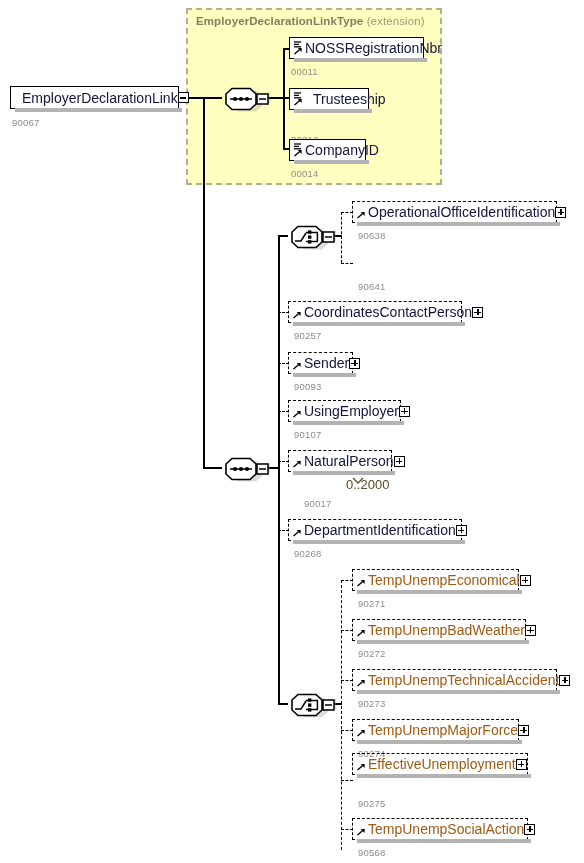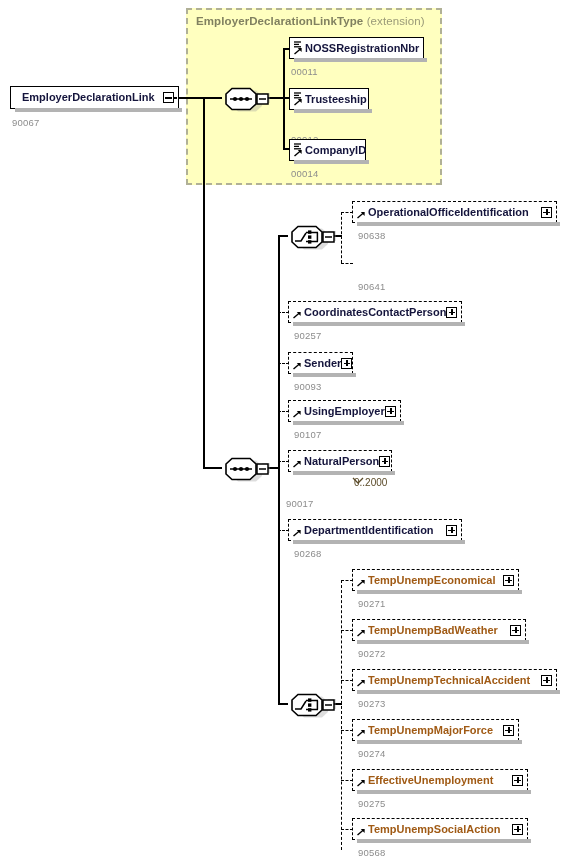--- a/index.html
+++ b/index.html
@@ -34,21 +34,21 @@
     padding:0 4px 0 3px;
     white-space:nowrap;
   }
   .node.req{border:1.6px solid #000000;}
   .node.opt{border:1.5px dashed #000000;background:transparent;}
   .node .shadow-h{
     position:absolute;left:4px;right:-4px;bottom:-4px;height:4px;
     background:#b3b3b3;
   }
   .node-label{
-    font-size:11px;font-weight:bold;color:#14143c;
+    font-size:14px;font-weight:normal;color:#14143c;
     line-height:1;position:relative;z-index:2;
   }
   .node-label.accent{color:#a05a14;}
 
   
   .elem-icon{
     position:relative;width:11px;height:16px;margin-right:1px;flex:0 0 auto;z-index:2;
   }
   .elem-icon svg{display:block;}
 
@@ -61,21 +61,21 @@
   .pm.plus::after{content:"";position:absolute;top:1.3px;bottom:1.3px;left:4px;width:1.5px;background:#000;}
   .pm .nub-r{position:absolute;right:-4px;top:4.2px;width:4px;height:1.5px;background:#000;}
 
   
   .cap{
     position:absolute;font-size:9.5px;color:#8c8c8c;white-space:nowrap;
     font-family:"Liberation Sans", sans-serif;letter-spacing:.2px;
   }
   
   .card{
-    position:absolute;font-size:10px;color:#5a4a28;white-space:nowrap;font-weight:normal;margin-left:8px;
+    position:absolute;font-size:13px;color:#5a4a28;white-space:nowrap;font-weight:normal;
   }
 
   
   .comp{position:absolute;width:46px;height:26px;}
   .comp svg{display:block;position:absolute;left:0;top:0;}
 
   
   .ln{position:absolute;background:#000;}
   .ln.h{height:1.5px;}
   .ln.v{width:1.5px;}
@@ -220,21 +220,21 @@
         <line x1="1" y1="4.4" x2="6" y2="4.4" stroke="#000" stroke-width="1.3"></line>
         <line x1="1" y1="6.8" x2="8" y2="6.8" stroke="#000" stroke-width="1.3"></line>
         <path d="M1.5,14 L8,8.5" stroke="#000" stroke-width="1.4"></path>
         <path d="M8.6,8 L8.6,12 L4.8,8 Z" fill="#000"></path>
       </svg>
     </span>
     <span class="node-label">NOSSRegistrationNbr</span>
   </div>
   <div class="cap" style="left:291px;top:66px;">00011</div>
 
-  <div class="node req" style="left:289px;top:88px;width:80px;">
+  <div class="node req" style="left:289px;top:88px;width:80px;gap:8px;">
     <span class="shadow-h"></span>
     <span class="elem-icon">
       <svg width="11" height="16" viewBox="0 0 11 16">
         <line x1="1" y1="2" x2="8" y2="2" stroke="#000" stroke-width="1.3"></line>
         <line x1="1" y1="4.4" x2="6" y2="4.4" stroke="#000" stroke-width="1.3"></line>
         <line x1="1" y1="6.8" x2="8" y2="6.8" stroke="#000" stroke-width="1.3"></line>
         <path d="M1.5,14 L8,8.5" stroke="#000" stroke-width="1.4"></path>
         <path d="M8.6,8 L8.6,12 L4.8,8 Z" fill="#000"></path>
       </svg>
     </span>
@@ -321,21 +321,21 @@
     </span>
     <span class="node-label">NaturalPerson</span>
     <span class="pm plus" style="margin-left:auto;"></span>
   </div>
   <div style="position:absolute;left:352px;top:471px;width:12px;height:7px;">
     <svg width="12" height="8" viewBox="0 0 12 8">
         <path d="M1,1 L6,6 L11,1" stroke="#5a4a28" stroke-width="1.3" fill="none"></path>
       </svg>
   </div>
   <div class="card" style="left:346px;top:477px;">0..2000</div>
-  <div class="cap" style="left:286px;top:498px;">90017</div>
+  <div class="cap" style="left:304px;top:498px;">90017</div>
 
   <div class="node opt" style="left:288px;top:519px;width:174px;">
     <span class="shadow-h"></span>
     <span class="elem-icon">
       <svg width="11" height="16" viewBox="0 0 11 16">
         <path d="M1.5,14 L8,8.5" stroke="#000" stroke-width="1.4"></path>
         <path d="M8.6,8 L8.6,12 L4.8,8 Z" fill="#000"></path>
       </svg>
     </span>
     <span class="node-label">DepartmentIdentification</span>
@@ -375,34 +375,34 @@
       <svg width="11" height="16" viewBox="0 0 11 16">
         <path d="M1.5,14 L8,8.5" stroke="#000" stroke-width="1.4"></path>
         <path d="M8.6,8 L8.6,12 L4.8,8 Z" fill="#000"></path>
       </svg>
     </span>
     <span class="node-label accent">TempUnempTechnicalAccident</span>
     <span class="pm plus" style="margin-left:auto;"></span>
   </div>
   <div class="cap" style="left:358px;top:698px;">90273</div>
 
-  <div class="node opt" style="left:352px;top:719px;width:167px;justify-content:center;">
+  <div class="node opt" style="left:352px;top:719px;width:167px;">
     <span class="shadow-h"></span>
     <span class="elem-icon">
       <svg width="11" height="16" viewBox="0 0 11 16">
         <path d="M1.5,14 L8,8.5" stroke="#000" stroke-width="1.4"></path>
         <path d="M8.6,8 L8.6,12 L4.8,8 Z" fill="#000"></path>
       </svg>
     </span>
     <span class="node-label accent">TempUnempMajorForce</span>
     <span class="pm plus" style="margin-left:auto;"></span>
   </div>
   <div class="cap" style="left:358px;top:748px;">90274</div>
 
-  <div class="node opt" style="left:352px;top:769px;width:176px;">
+  <div class="node opt" style="left:352px;top:753px;width:176px;">
     <span class="shadow-h"></span>
     <span class="elem-icon">
       <svg width="11" height="16" viewBox="0 0 11 16">
         <path d="M1.5,14 L8,8.5" stroke="#000" stroke-width="1.4"></path>
         <path d="M8.6,8 L8.6,12 L4.8,8 Z" fill="#000"></path>
       </svg>
     </span>
     <span class="node-label accent">EffectiveUnemployment</span>
     <span class="pm plus" style="margin-left:auto;"></span>
   </div>

